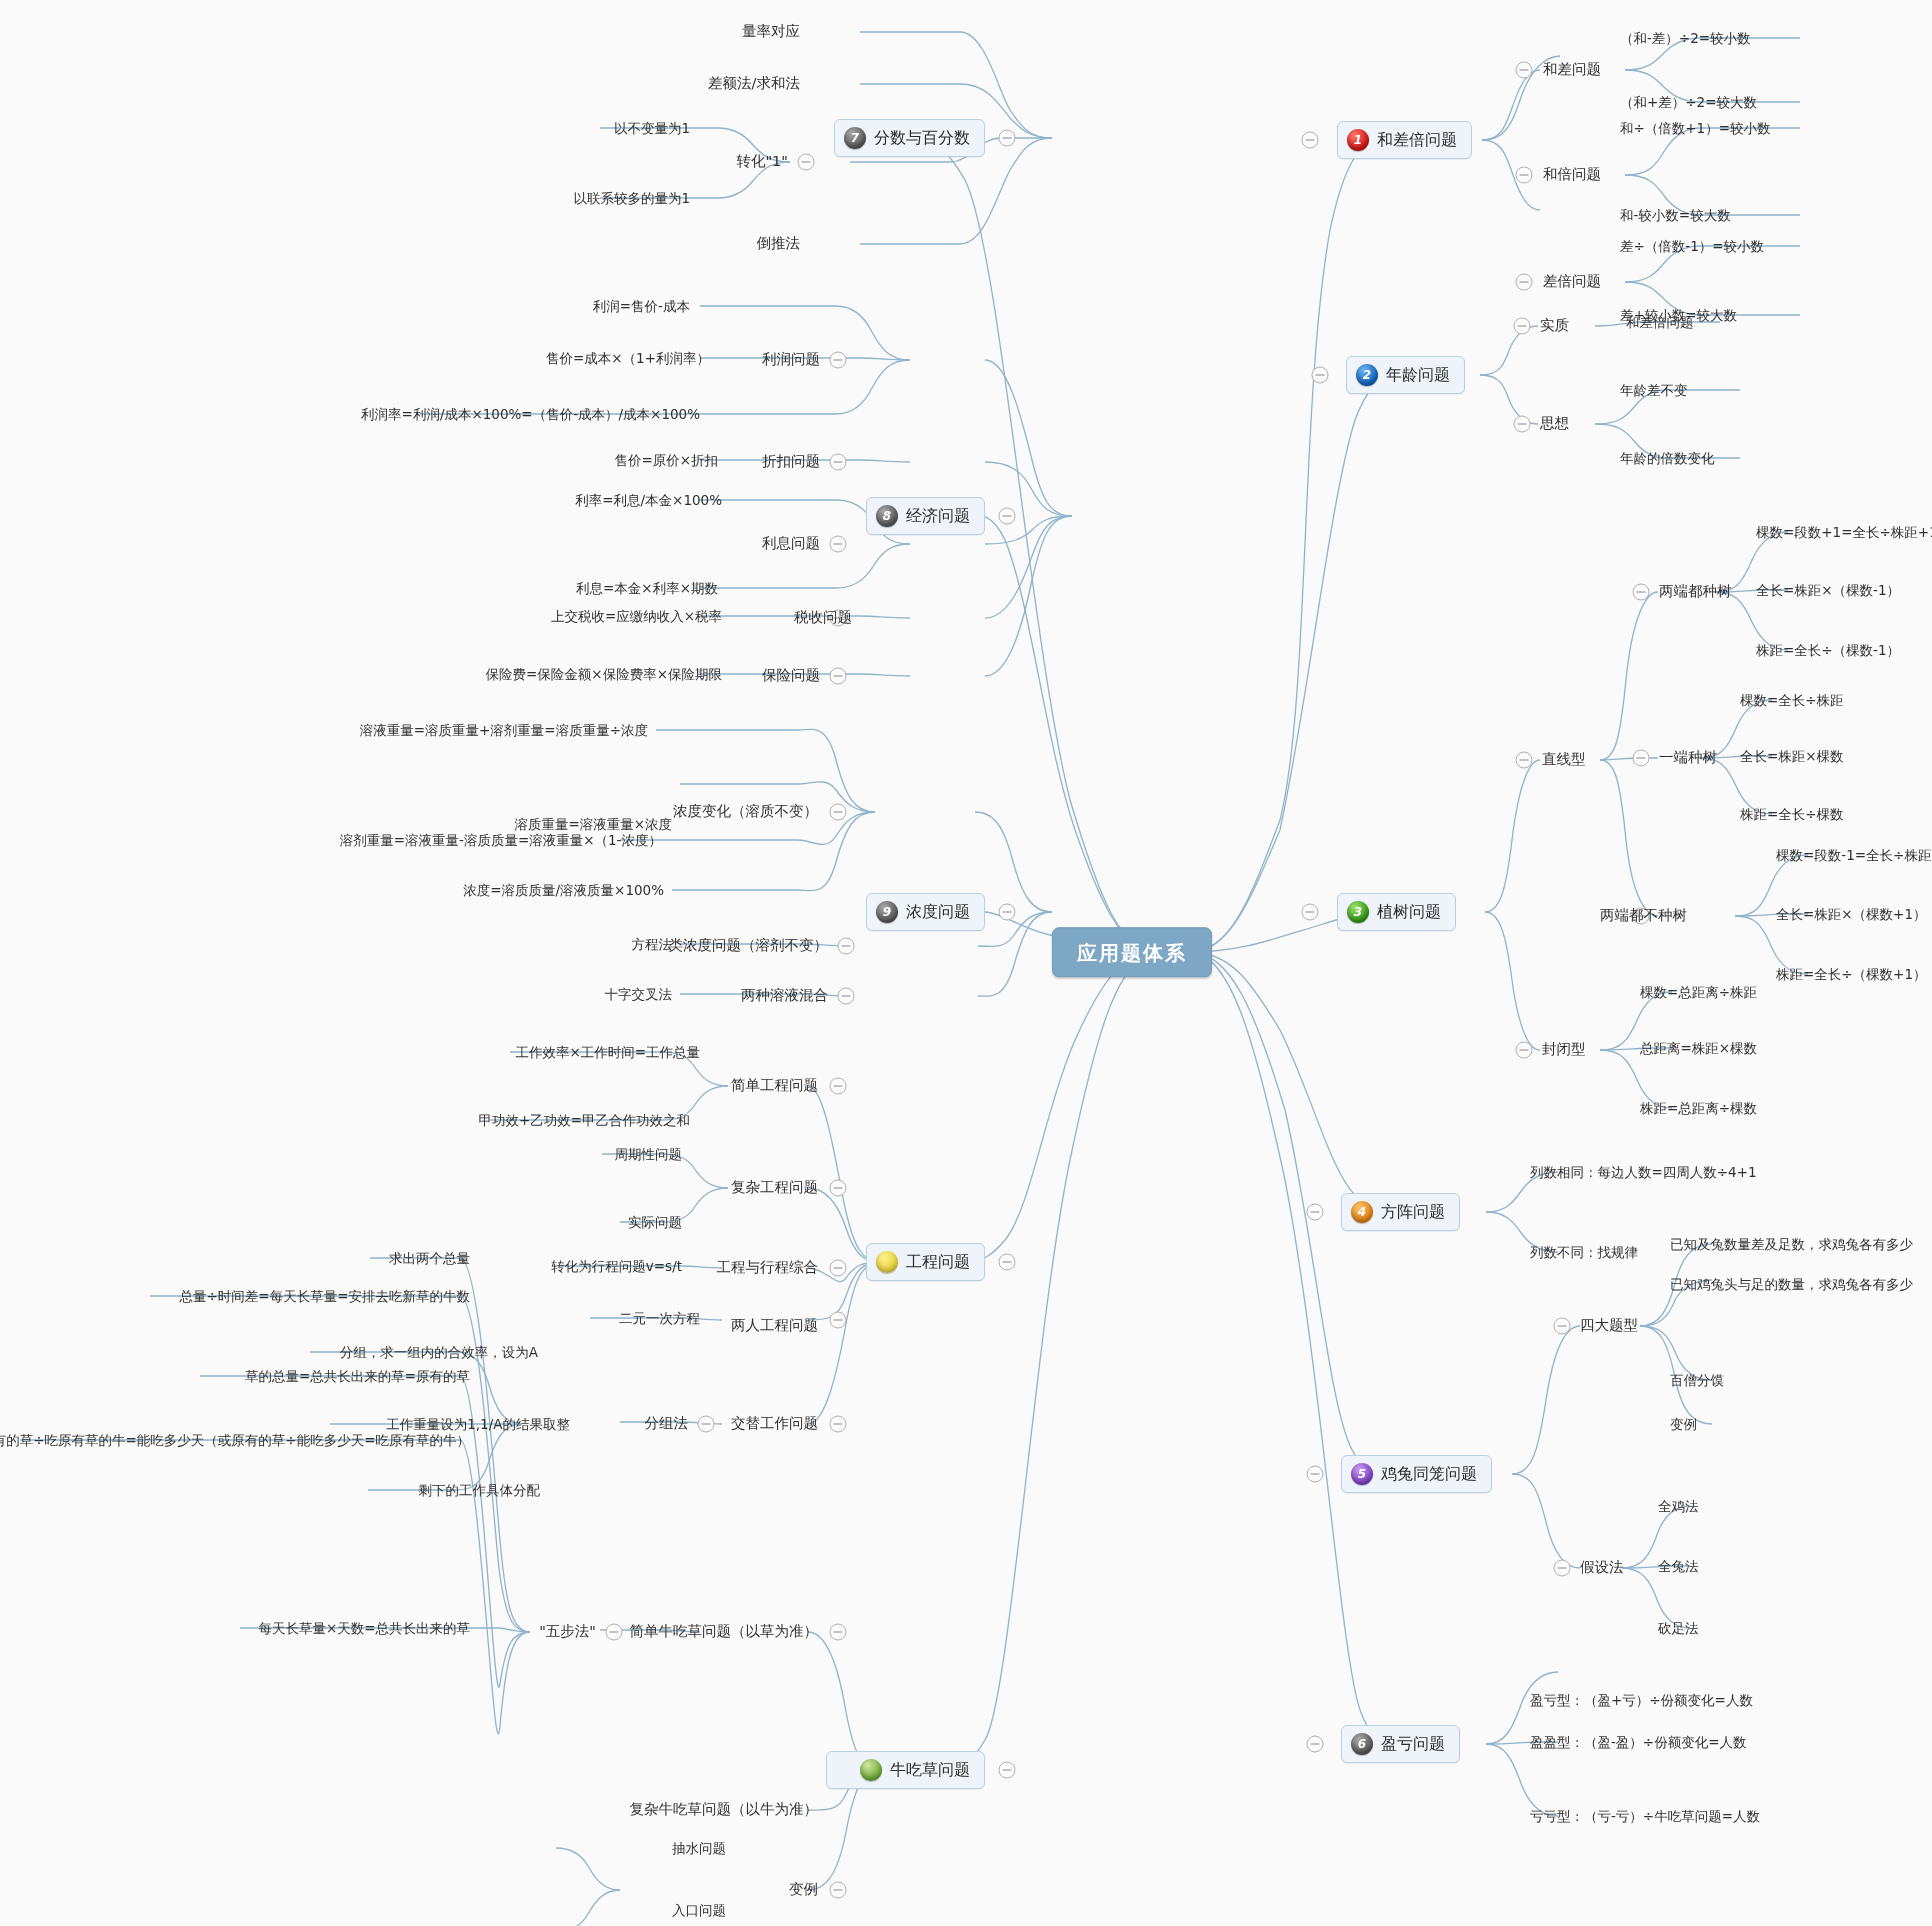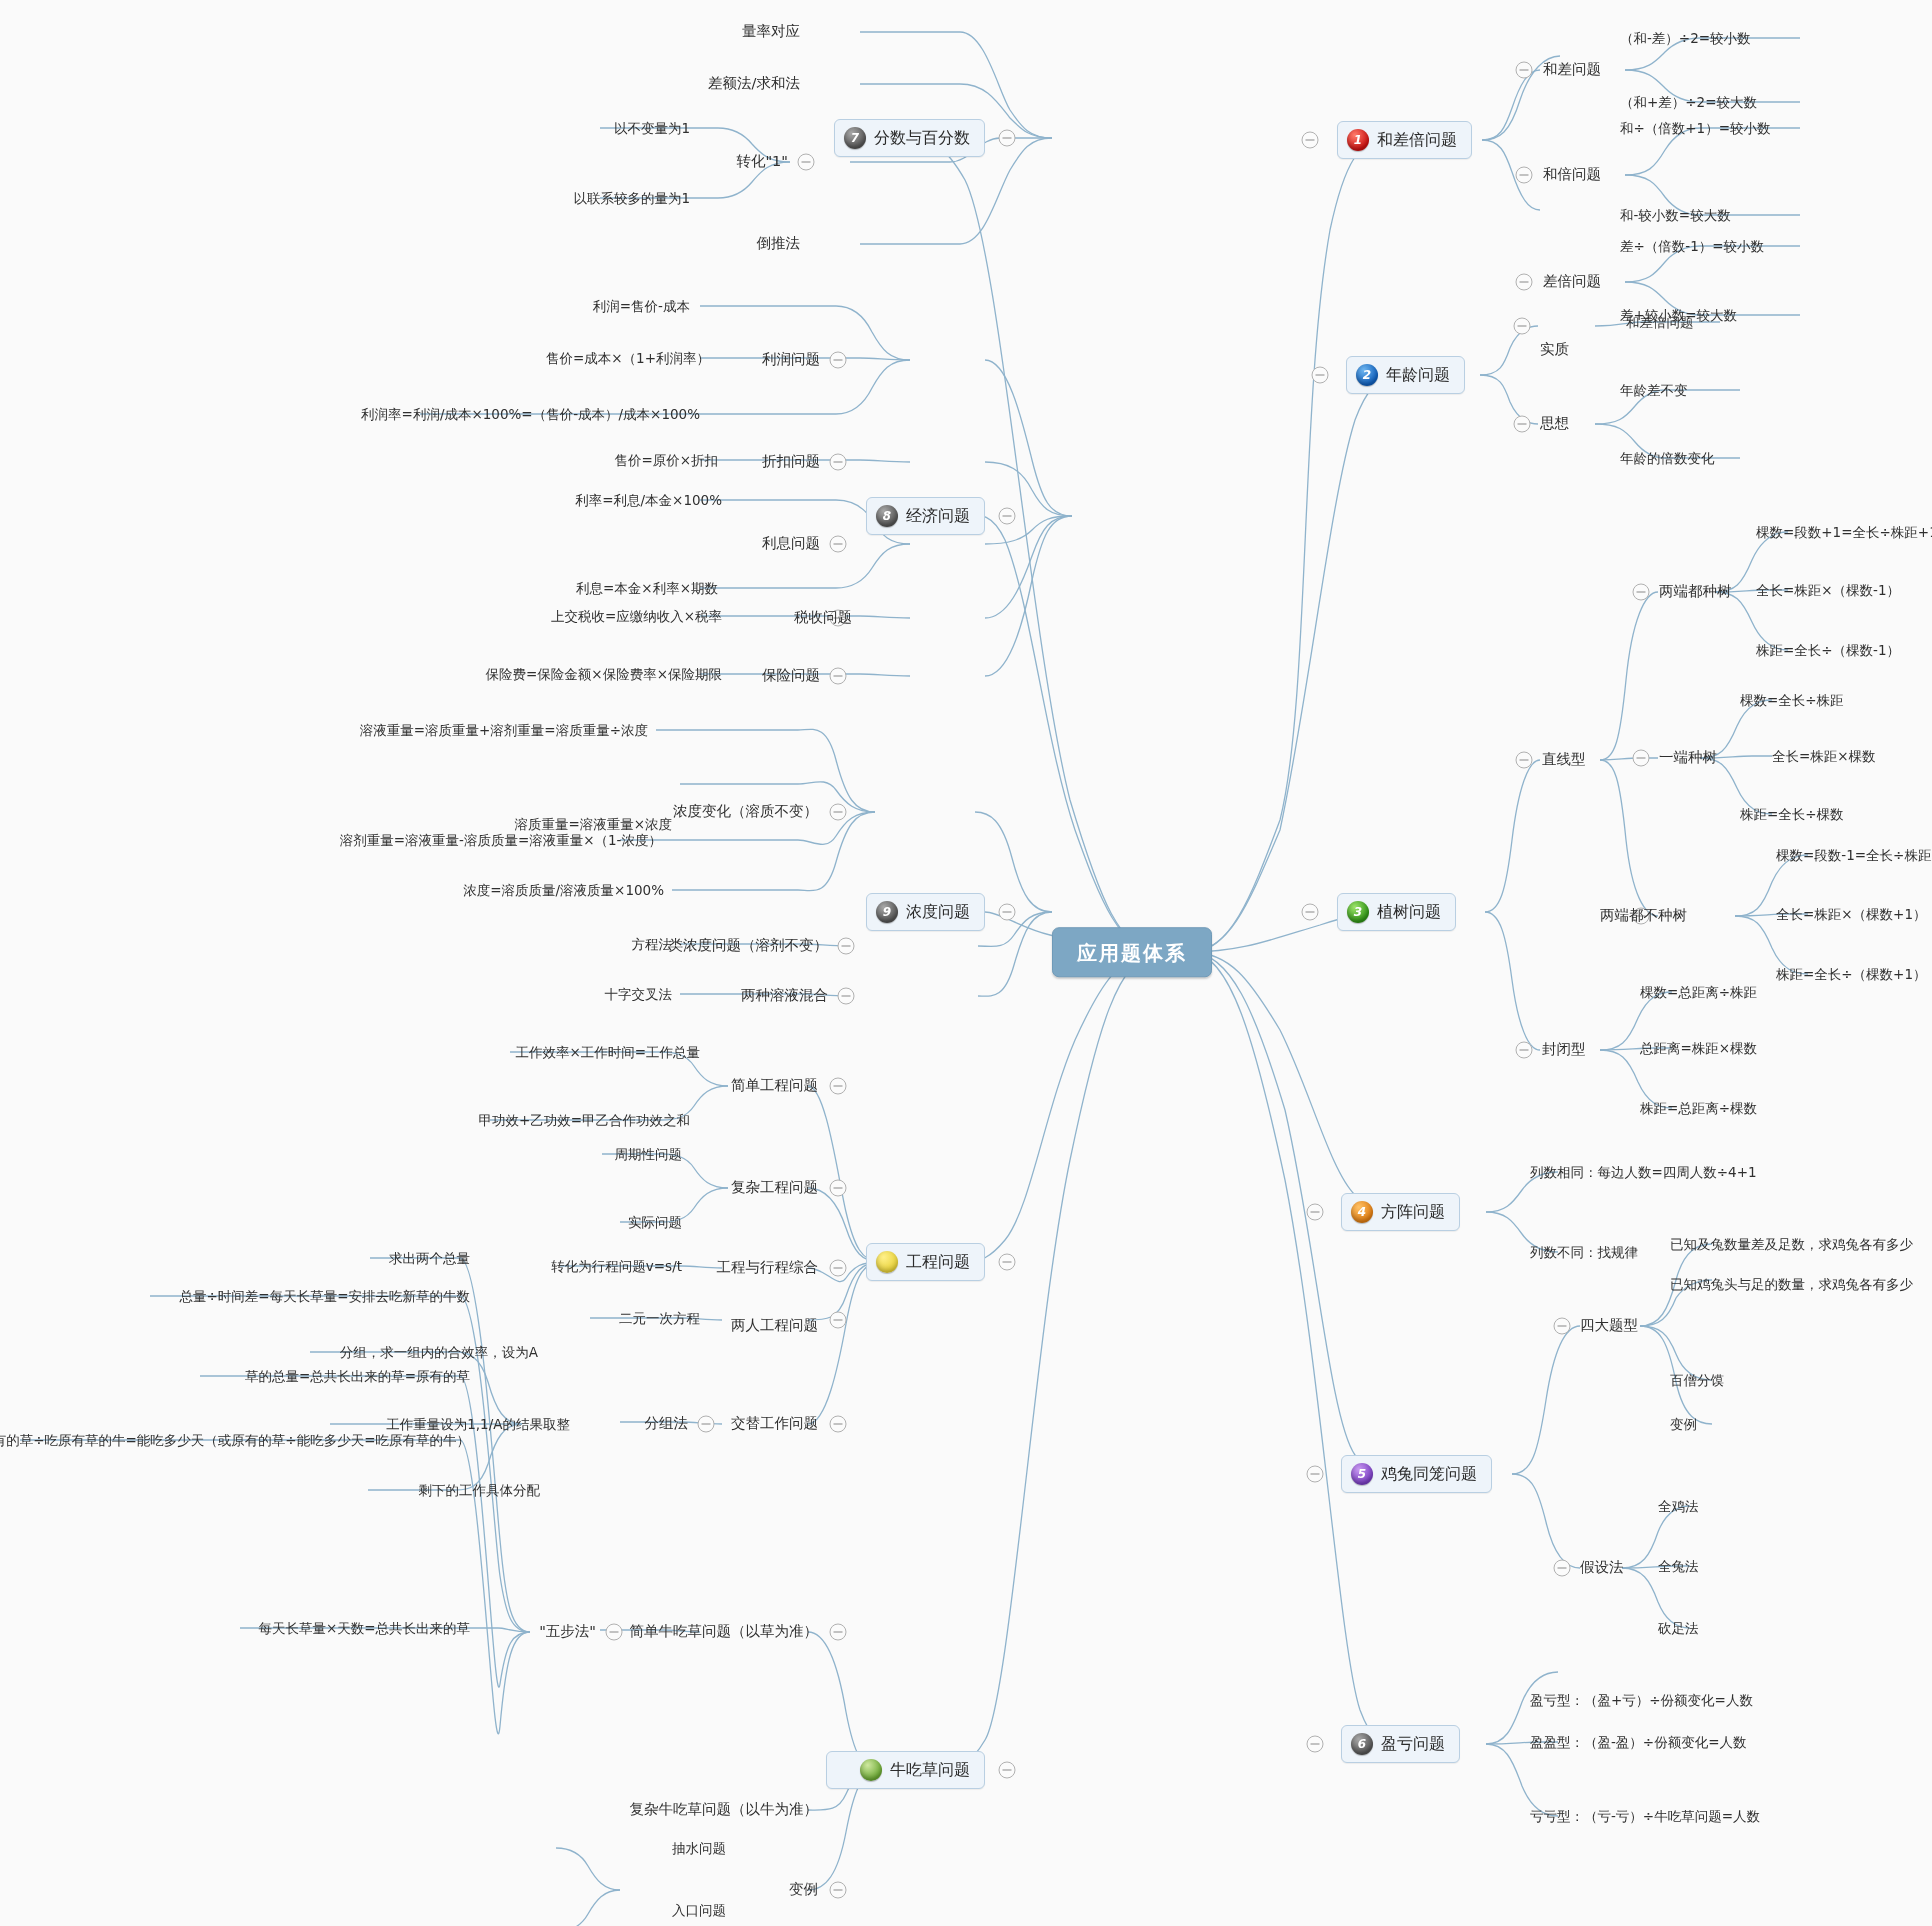--- a/index.html
+++ b/index.html
@@ -242,21 +242,21 @@
   <div class="node lvl2" style="left:1543px;top:282px;">差倍问题</div>
   <div class="node lvl3" style="left:1620px;top:246px;">差÷（倍数-1）=较小数</div>
   <div class="node lvl3" style="left:1620px;top:315px;">差+较小数=较大数</div>
 
   <div class="toggle" style="left:1320px;top:375px;"></div>
   <div class="node lvl1" style="left:1346px;top:375px;">
     <span class="badge blue">2</span>
     <span class="txt">年龄问题</span>
   </div>
   <div class="toggle" style="left:1522px;top:326px;"></div>
-  <div class="node lvl2" style="left:1540px;top:326px;margin-top:24px;">实质</div>
+  <div class="node lvl2" style="left:1540px;top:326px;">实质</div>
   <div class="node lvl3" style="left:1626px;top:322px;">和差倍问题</div>
   <div class="toggle" style="left:1522px;top:424px;"></div>
   <div class="node lvl2" style="left:1540px;top:424px;">思想</div>
   <div class="node lvl3" style="left:1620px;top:390px;">年龄差不变</div>
   <div class="node lvl3" style="left:1620px;top:458px;">年龄的倍数变化</div>
 
   <div class="toggle" style="left:1310px;top:912px;"></div>
   <div class="node lvl1" style="left:1337px;top:912px;">
     <span class="badge green">3</span>
     <span class="txt">植树问题</span>
@@ -264,21 +264,21 @@
   <div class="toggle" style="left:1524px;top:760px;"></div>
   <div class="node lvl2" style="left:1542px;top:760px;">直线型</div>
   <div class="toggle" style="left:1641px;top:592px;"></div>
   <div class="node lvl2" style="left:1659px;top:592px;">两端都种树</div>
   <div class="node lvl3" style="left:1756px;top:532px;">棵数=段数+1=全长÷株距+1</div>
   <div class="node lvl3" style="left:1756px;top:590px;">全长=株距×（棵数-1）</div>
   <div class="node lvl3" style="left:1756px;top:650px;">株距=全长÷（棵数-1）</div>
   <div class="toggle" style="left:1641px;top:758px;"></div>
   <div class="node lvl2" style="left:1659px;top:758px;">一端种树</div>
   <div class="node lvl3" style="left:1740px;top:700px;">棵数=全长÷株距</div>
-  <div class="node lvl3" style="left:1740px;top:756px;margin-left:32px;">全长=株距×棵数</div>
+  <div class="node lvl3" style="left:1740px;top:756px;">全长=株距×棵数</div>
   <div class="node lvl3" style="left:1740px;top:814px;">株距=全长÷棵数</div>
   <div class="toggle" style="left:1641px;top:916px;"></div>
   <div class="node lvl2" style="left:1600px;top:916px;">两端都不种树</div>
   <div class="node lvl3" style="left:1776px;top:855px;">棵数=段数-1=全长÷株距-1</div>
   <div class="node lvl3" style="left:1776px;top:914px;">全长=株距×（棵数+1）</div>
   <div class="node lvl3" style="left:1776px;top:974px;">株距=全长÷（棵数+1）</div>
   <div class="toggle" style="left:1524px;top:1050px;"></div>
   <div class="node lvl2" style="left:1542px;top:1050px;">封闭型</div>
   <div class="node lvl3" style="left:1640px;top:992px;">棵数=总距离÷株距</div>
   <div class="node lvl3" style="left:1640px;top:1048px;">总距离=株距×棵数</div>

